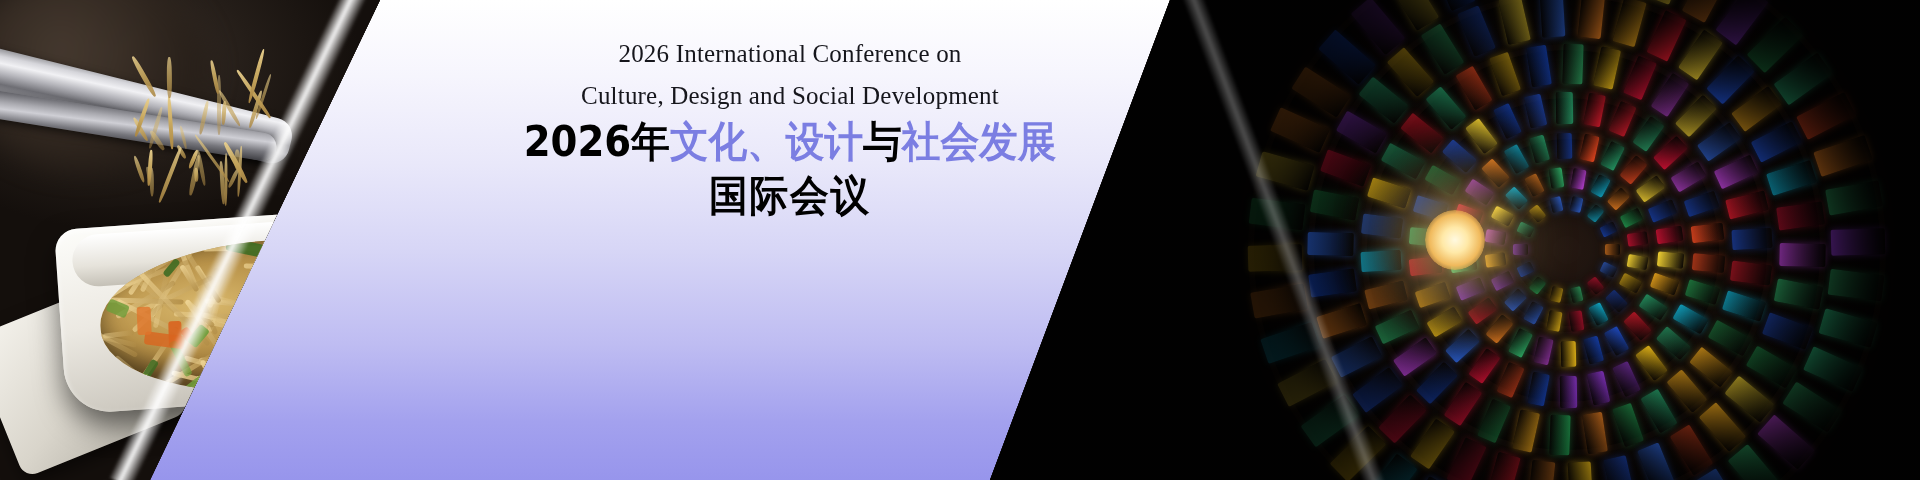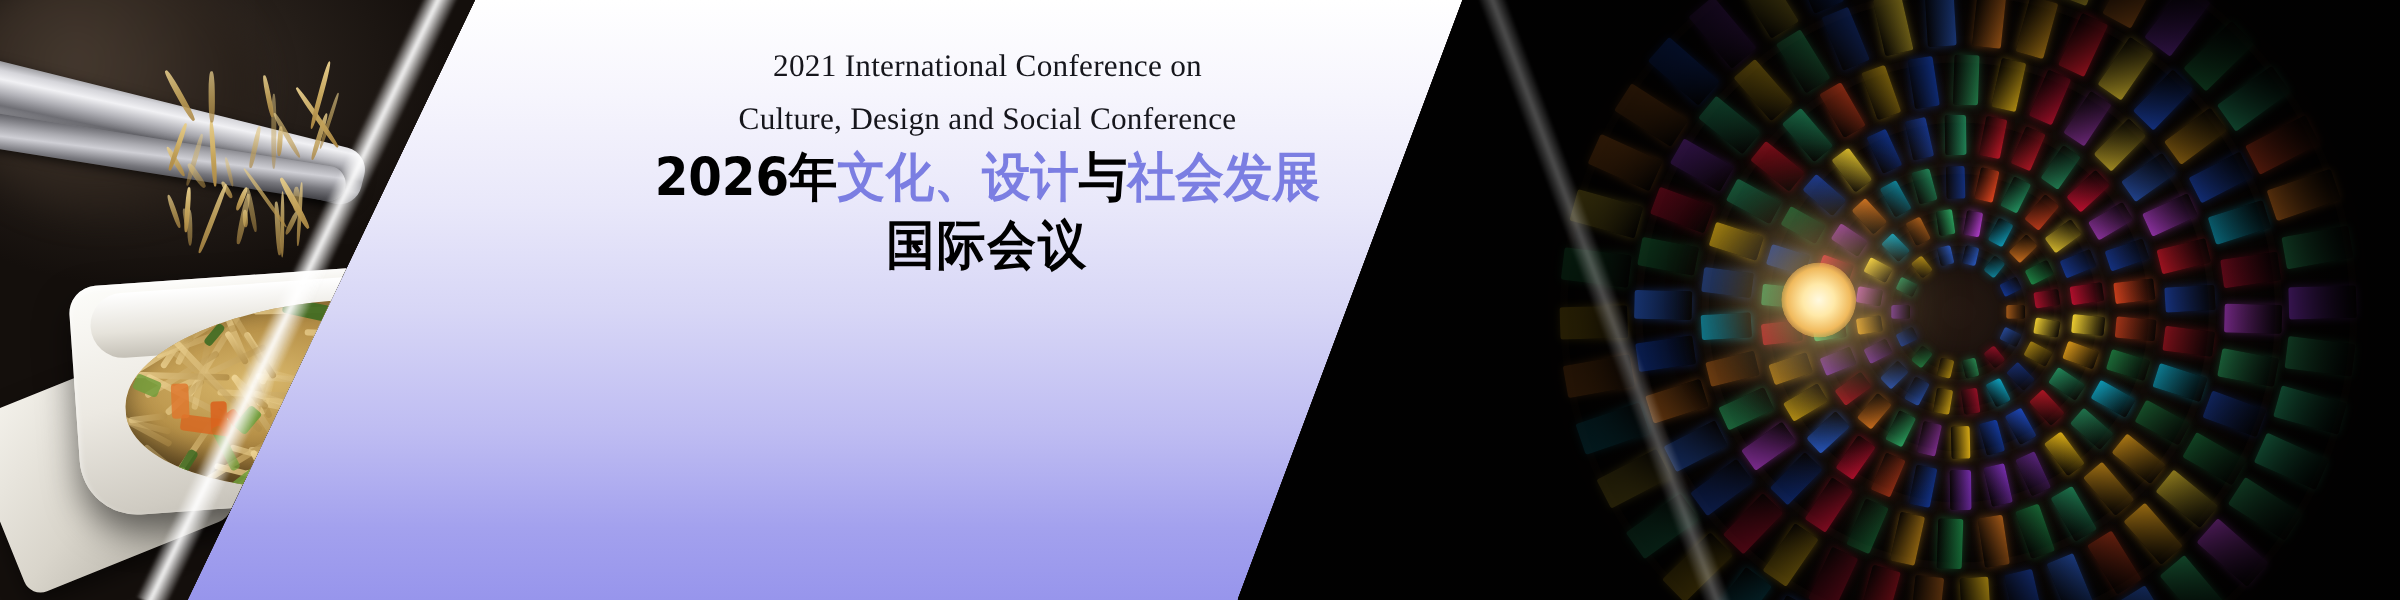--- a/index.html
+++ b/index.html
@@ -698,23 +698,23 @@
         <div style="position: absolute; inset: 0px; pointer-events: none; background: radial-gradient(330px at 576.6px 249.6px, rgba(0, 0, 0, 0) 40%, rgba(0, 0, 0, 0.45) 72%, rgba(0, 0, 0, 0.82) 100%);"></div>
       </div>
     <div class="dome-core"></div>
   </div>
 
   <div class="seam-left"></div>
   <div class="seam-right"></div>
 
   <div class="text-block">
 
-    <div class="en-line en-line-1">2021 International Conference on</div>
-
-    <div class="en-line en-line-2">Culture, Design and Social Conference</div>
+    <div class="en-line en-line-1">2026 International Conference on</div>
+
+    <div class="en-line en-line-2">Culture, Design and Social Development</div>
 
     <div class="cn-line-1" id="cnLine1"><span style="color: rgb(0, 0, 0);">2026年</span><span style="color: rgb(123, 126, 226);">文化、设计</span><span style="color: rgb(0, 0, 0);">与</span><span style="color: rgb(123, 126, 226);">社会发展</span></div>
 
     <div class="cn-line-2">国际会议</div>
 
   </div>
 
 </div>
 
 </body></html>

